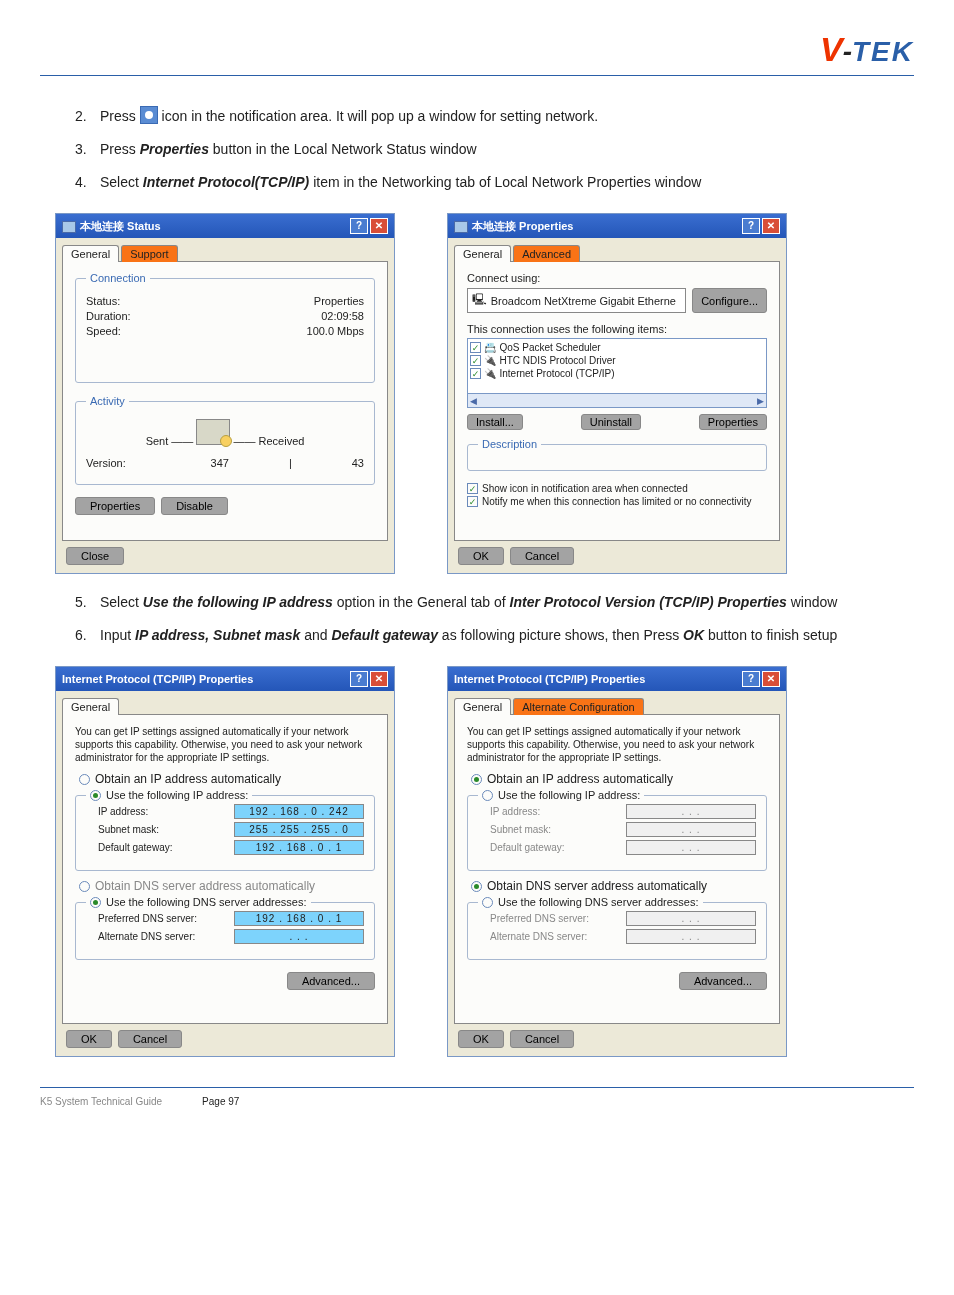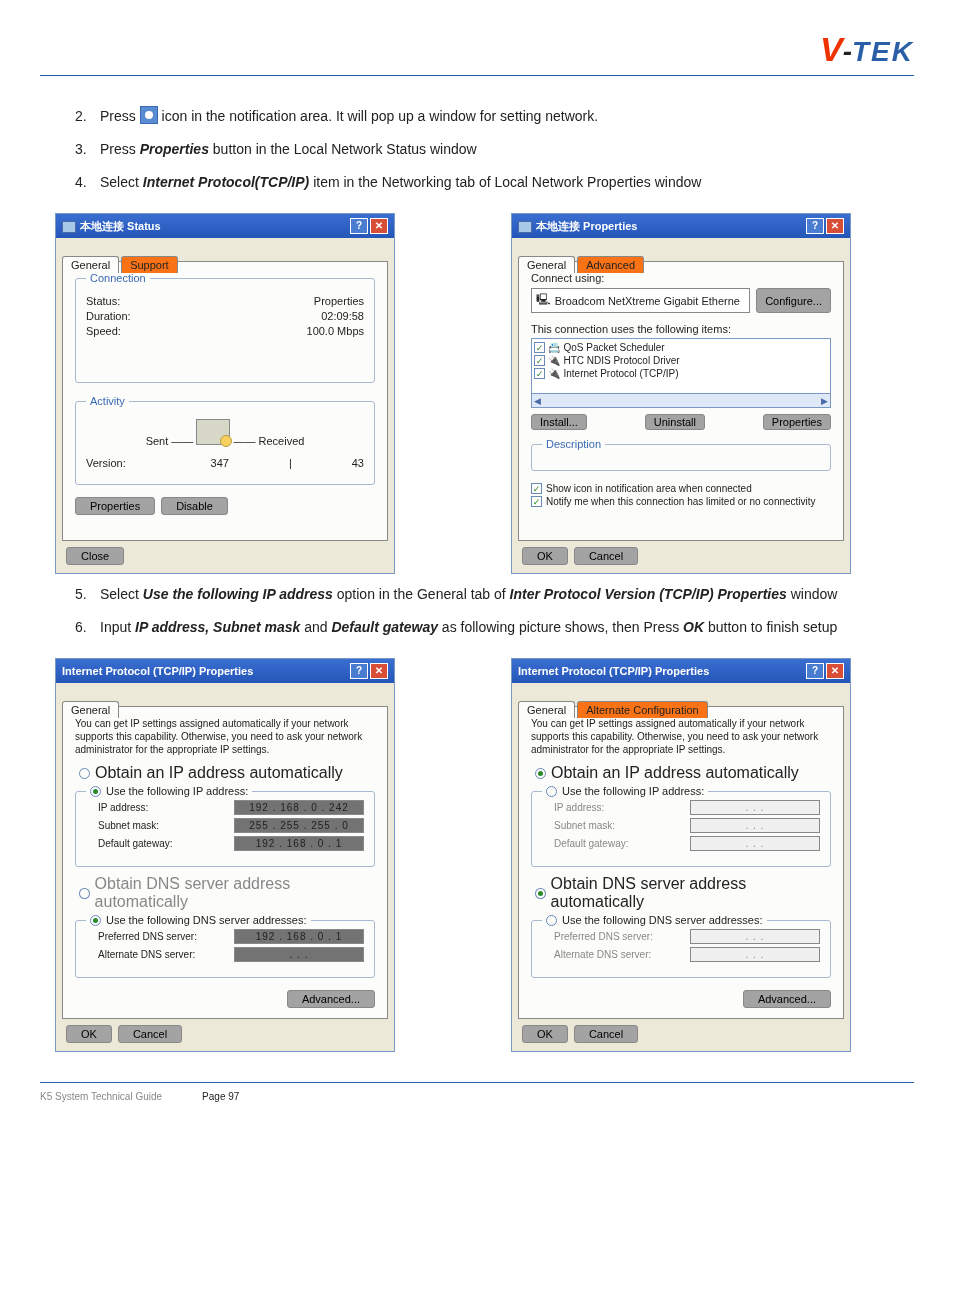--- a/index.html
+++ b/index.html
@@ -8,29 +8,29 @@
 .logo .v{color:#e30;font-size:34px}
 .logo .tek{color:#2a5fa8;letter-spacing:2px}
 .top-rule{border:none;border-top:1px solid #2a5fa8;margin-bottom:30px}
 .content{padding:0 10px}
 ol.main-list{list-style:none;padding-left:25px}
 ol.main-list > li{margin-bottom:12px;line-height:1.5;position:relative;padding-left:25px}
 ol.main-list > li .num{position:absolute;left:0}
 .icon-inline{display:inline-block;width:18px;height:18px;background:#5a8cd3;border:1px solid #3a6ab3;vertical-align:middle;position:relative;top:-2px}
 .icon-inline::after{content:"";position:absolute;width:8px;height:8px;background:#fff;border-radius:50%;top:4px;left:4px}
 strong.em{font-weight:bold;font-style:italic}
-.screenshots{display:flex;gap:116px;margin:20px 0 10px 5px}
+.screenshots{display:flex;gap:52px;margin:20px 0 18px 5px}
 .win{width:340px;font-family:Tahoma,Arial,sans-serif;font-size:11px;border:1px solid #7a98c6;background:#ece9d8}
 .titlebar{background:linear-gradient(#3a6ed0,#2456b8);color:#fff;padding:4px 6px;display:flex;align-items:center;justify-content:space-between;font-weight:bold}
 .titlebar .left{display:flex;align-items:center;gap:4px}
 .titlebar .btns{display:flex;gap:2px}
 .titlebar .wb{width:18px;height:16px;background:#d94e37;border:1px solid #fff;color:#fff;text-align:center;font-size:10px;line-height:14px;font-family:Arial}
 .titlebar .wb.q{background:#4a7cd0}
 .win-body{background:#ece9d8;padding:6px}
-.tabs{display:flex;position:relative;top:12px}
+.tabs{display:flex;position:relative;top:1px}
 .tab{background:#f97316;border:1px solid #888;border-bottom:none;padding:2px 8px;font-size:11px;margin-right:2px;border-radius:3px 3px 0 0}
 .tab.active{background:#fcfcfa;z-index:2}
 .tab-panel{background:#fcfcfa;border:1px solid #888;padding:10px 12px;min-height:280px}
 fieldset{border:1px solid #a8b8d0;padding:8px 10px 12px;margin-bottom:12px;border-radius:3px}
 fieldset legend{color:#3a6ab3;padding:0 4px;font-size:11px}
 .row{display:flex;justify-content:space-between;margin:3px 0;font-size:11px}
 .activity-center{text-align:center;margin:4px 0}
 .monitors{display:inline-block;width:34px;height:26px;background:#d8d8c8;border:1px solid #888;position:relative}
 .monitors::after{content:"";position:absolute;width:10px;height:10px;background:#f8d060;border:1px solid #b8a040;border-radius:50%;right:-3px;bottom:-3px}
 .win-btn{background:#a3a3a3;border:1px solid #888;border-radius:3px;padding:2px 14px;font-size:11px;font-family:inherit;cursor:default}
@@ -40,25 +40,25 @@
 .footer-row{display:flex;padding:6px 4px 2px;gap:6px}
 .sunken{border:1px solid #888;background:#fff;padding:2px 4px}
 .item-list{border:1px solid #7a98c6;background:#fff;height:56px;overflow:hidden;padding:2px;font-size:10px}
 .item-list .it{display:flex;align-items:center;gap:3px;padding:1px 0}
 .cb{width:11px;height:11px;border:1px solid #6a8aba;display:inline-flex;align-items:center;justify-content:center;font-size:9px;color:#2a8a2a}
 .sb{height:15px;background:#dfe8f6;border:1px solid #7a98c6;margin-top:-1px;display:flex;align-items:center;justify-content:space-between;padding:0 2px;font-size:9px;color:#4a6aa8}
 .desc-text{font-size:10px;padding:2px}
 .chk-line{display:flex;align-items:center;gap:4px;font-size:10px;margin:2px 0}
 .radio{width:11px;height:11px;border:1px solid #6a8aba;border-radius:50%;display:inline-flex;align-items:center;justify-content:center}
 .radio.sel::after{content:"";width:5px;height:5px;background:#2a8a2a;border-radius:50%}
-.ip-input{display:inline-block;width:130px;border:1px solid #888;background:#737373;padding:1px 4px;font-size:10px;text-align:center;letter-spacing:1px}
+.ip-input{display:inline-block;width:130px;border:1px solid #888;background:#7dd3fc;padding:1px 4px;font-size:10px;text-align:center;letter-spacing:1px}
 .ip-input.disabled{background:#f0f0f0;color:#888}
 .form-row{display:flex;justify-content:space-between;align-items:center;margin:3px 0;font-size:10px;padding-left:12px}
 .help-text{font-size:10px;line-height:1.3;margin-bottom:8px}
-.radio-line{display:flex;align-items:center;gap:5px;font-size:16px;margin:3px 0;padding-left:4px}
+.radio-line{display:flex;align-items:center;gap:5px;font-size:12px;margin:3px 0;padding-left:4px}
 .grey{color:#888}
 .bottom-rule{border:none;border-top:1px solid #2a5fa8;margin-top:30px}
 .page-footer{display:flex;justify-content:flex-start;align-items:baseline;gap:40px;margin-top:8px;font-size:10px}
 .page-footer .guide{color:#888}
 .net-icon{display:inline-block;width:14px;height:12px;background:#a8c8e8;border:1px solid #4a6aa8;position:relative;top:1px}
 </style>
 </head>
 <body>
 
 <div class="logo">

